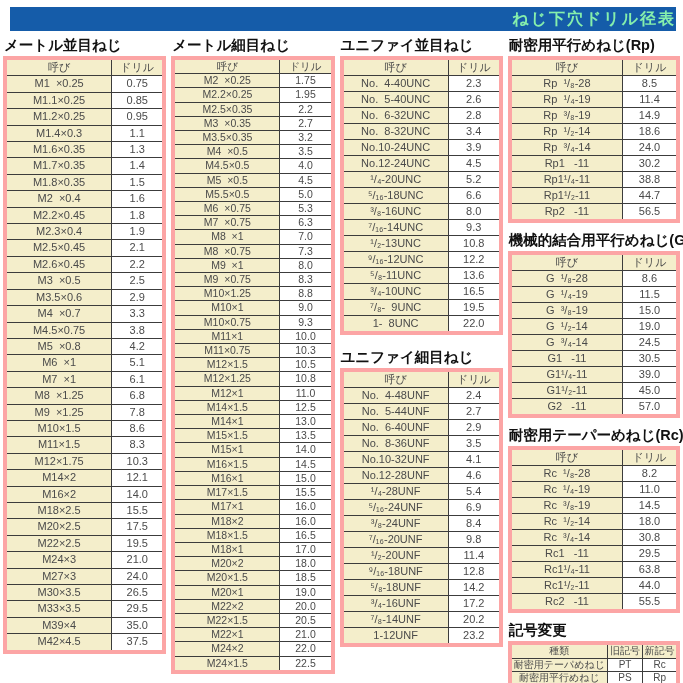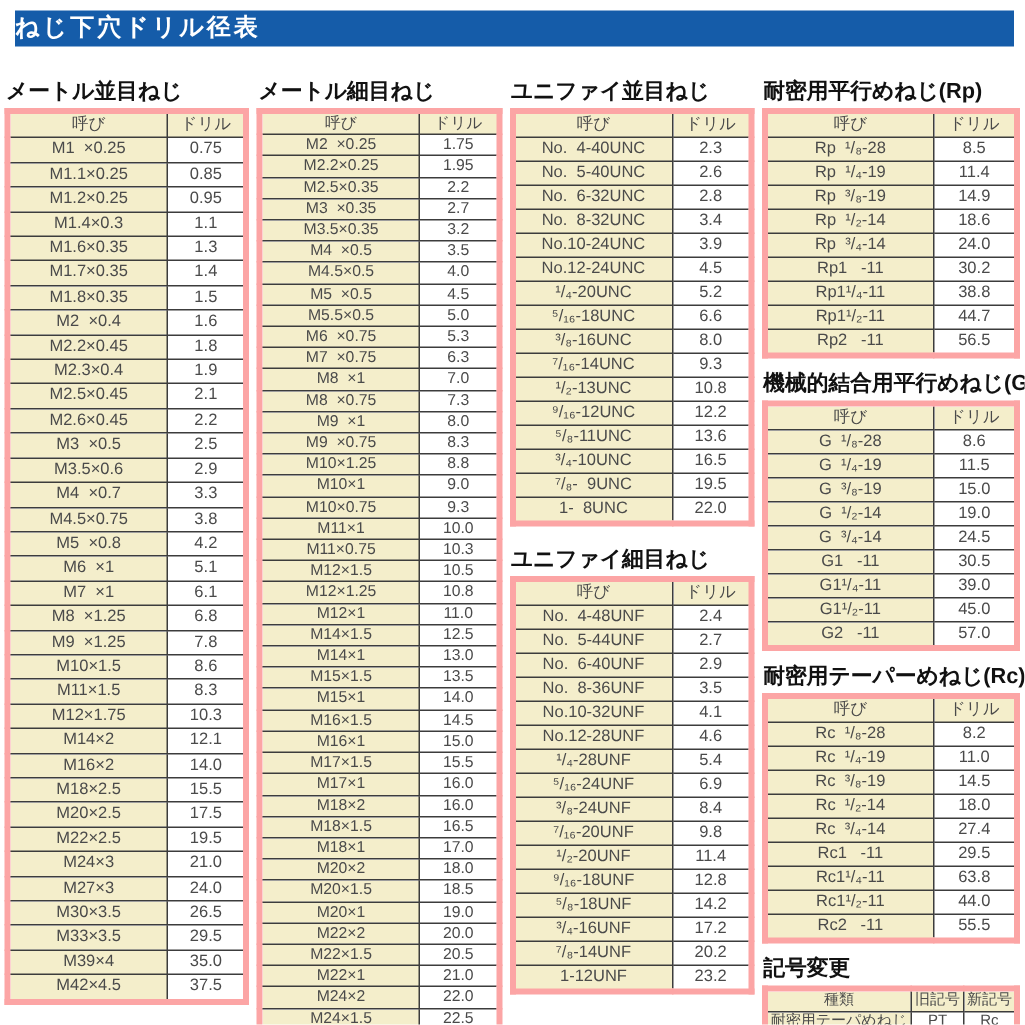--- a/index.html
+++ b/index.html
@@ -5,42 +5,42 @@
   * { box-sizing: border-box; }
   html, body {
     margin: 0; padding: 0;
     width: 683px; height: 683px;
     background: #ffffff;
     font-family: "Liberation Sans", "DejaVu Sans", sans-serif;
     overflow: hidden;
   }
   .title-bar {
     background: #155CA9;
-    color: #ffffff;
+    color: #86efac;
     font-weight: bold;
     font-size: 16px;
-    text-align: left;
+    text-align: right;
     height: 24px;
     line-height: 24px;
     margin: 7px 7px 5px 10px;
     letter-spacing: 2px;
   }
   .cols {
     display: flex;
     gap: 5px;
     padding: 0 3px;
     align-items: flex-start;
   }
   .col { flex: 1 1 164px; min-width: 0; }
   .col-4 { flex: 1 1 173px; }
   .sec-title {
     font-size: 14.5px;
     font-weight: bold;
     color: #111111;
-    margin: 16px 0 2px 1px;
+    margin: 0 0 2px 1px;
     white-space: nowrap;
     line-height: 18px;
   }
   .gap-md { margin-top: 13px; }
   .gap-sm { margin-top: 8px; }
   table {
     width: 100%;
     border-collapse: collapse;
     table-layout: fixed;
     border: 4px solid #fca5a5;
@@ -683,21 +683,21 @@
             <tr>
               <td>Rc  ³/₈-19</td>
               <td>14.5</td>
             </tr>
             <tr>
               <td>Rc  ¹/₂-14</td>
               <td>18.0</td>
             </tr>
             <tr>
               <td>Rc  ³/₄-14</td>
-              <td>27.4</td>
+              <td>30.8</td>
             </tr>
             <tr>
               <td>Rc1   -11</td>
               <td>29.5</td>
             </tr>
             <tr>
               <td>Rc1¹/₄-11</td>
               <td>63.8</td>
             </tr>
             <tr>

